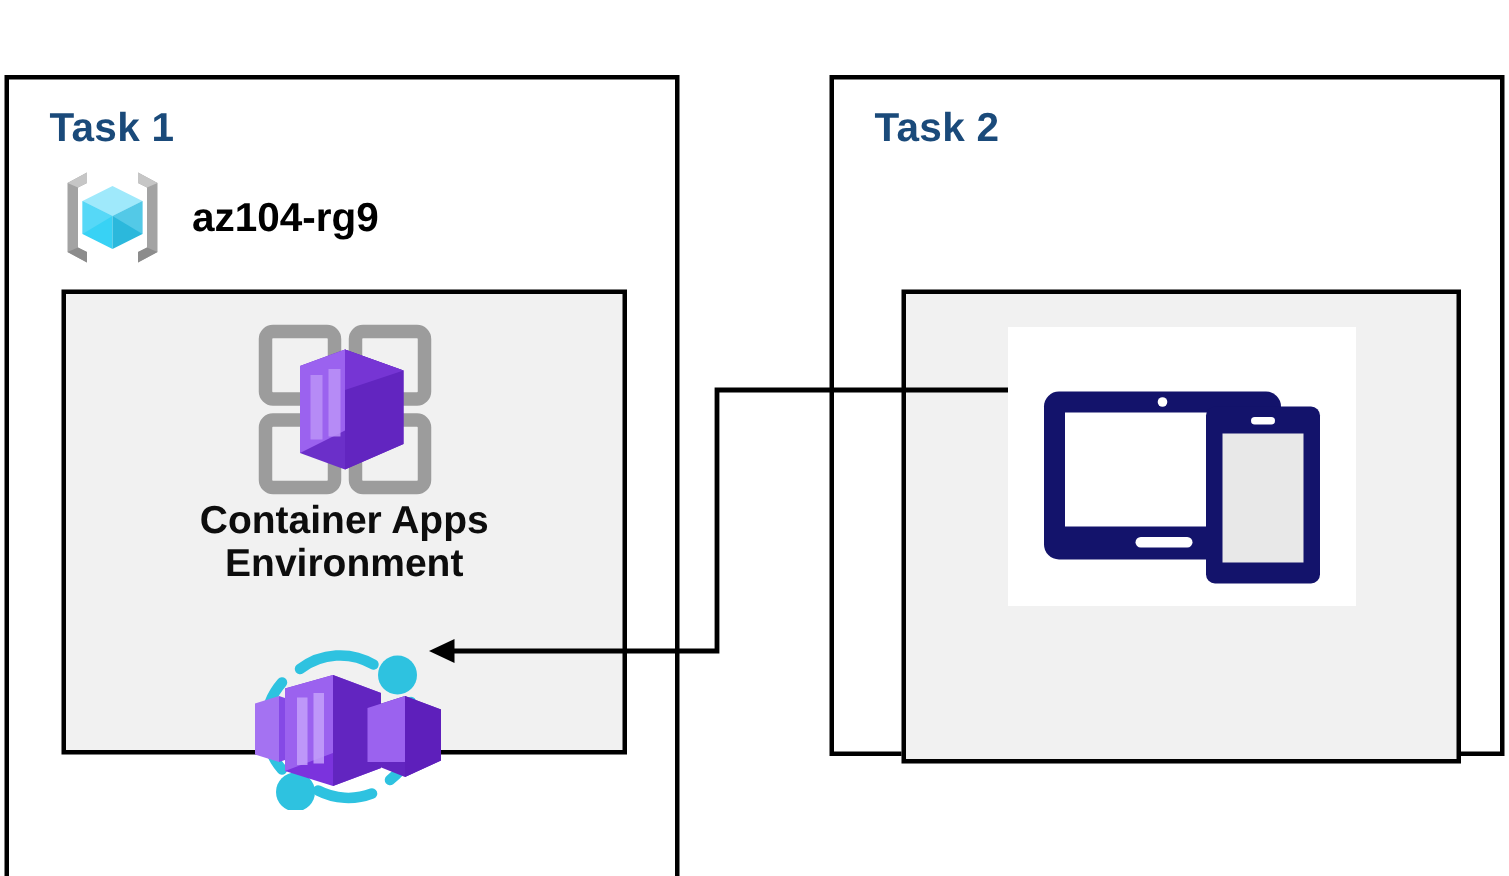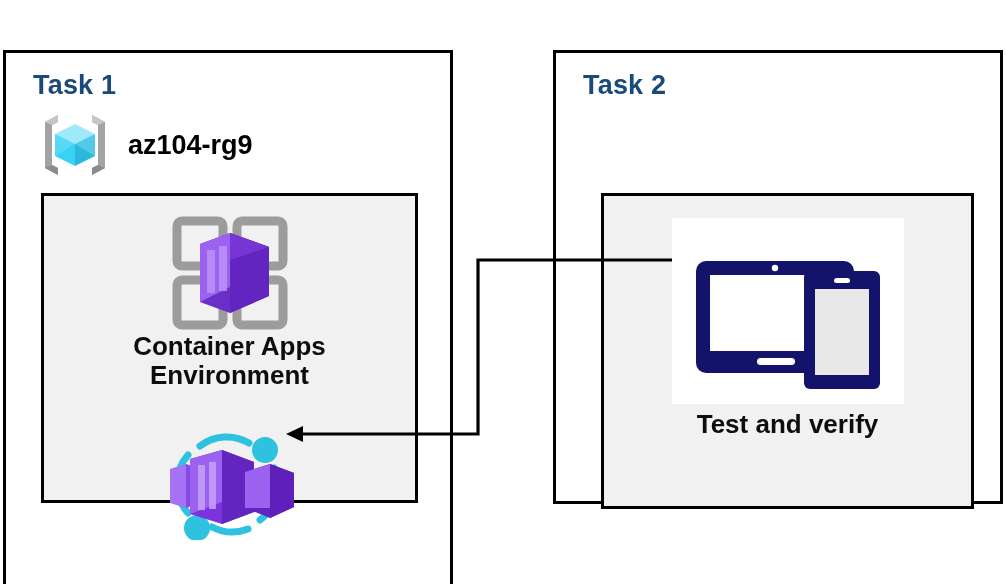--- a/index.html
+++ b/index.html
@@ -207,21 +207,20 @@
               <rect x="26" y="48" width="130" height="76" fill="#ffffff"></rect>
               <circle cx="91" cy="41" r="3.2" fill="#ffffff"></circle>
               <rect x="73" y="131" width="38" height="7" rx="3.5" fill="#ffffff"></rect>
 
               <path d="M126 44 h64 a6 6 0 0 1 6 6 v106 a6 6 0 0 1 -6 6 h-64 a6 6 0 0 1 -6 -6 v-106 a6 6 0 0 1 6 -6 z" fill="#13136b"></path>
               <rect x="131" y="62" width="54" height="86" fill="#e8e8e8"></rect>
               <rect x="150" y="51" width="16" height="5" rx="2.5" fill="#ffffff"></rect>
             </svg>
           </span>
         </div>
-        <div class="node-caption" style="margin-top:6px;">Test and verify</div>
       </div>
 
     </div>
   </div>
 
   <svg id="connector">
     <path d="M672 260 L478 260 L478 434 L300 434" fill="none" stroke="#000000" stroke-width="3.2"></path>
     <path d="M286 434 L303 426 L303 442 Z" fill="#000000"></path>
   </svg>
 

